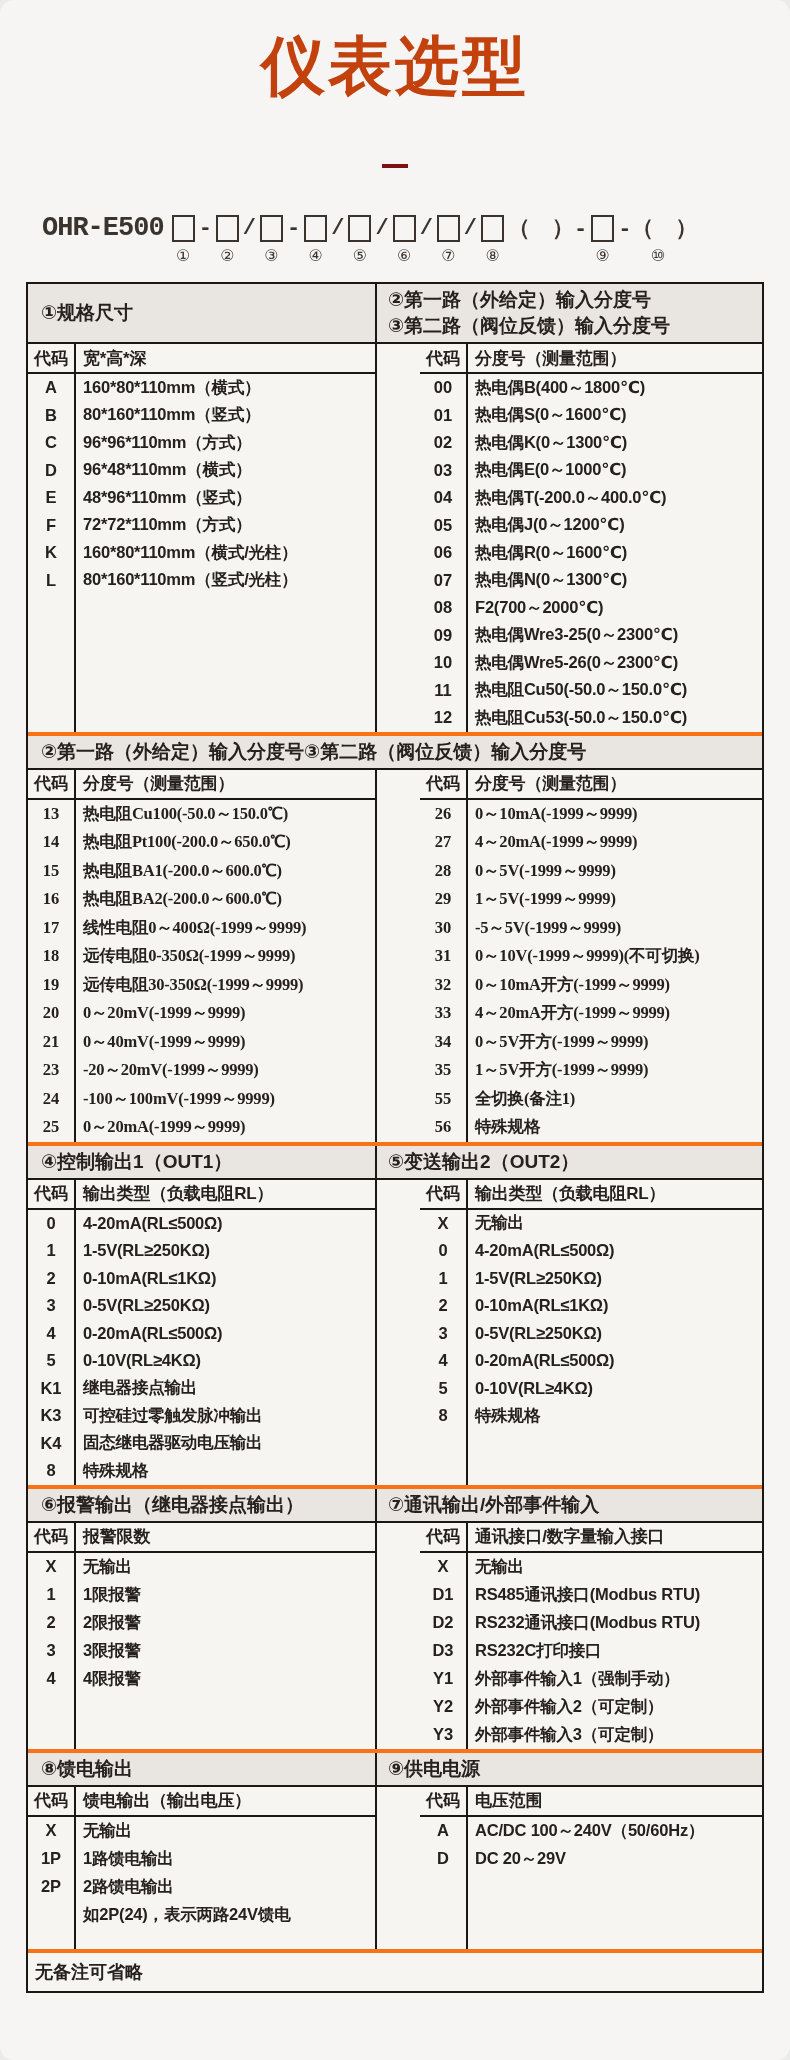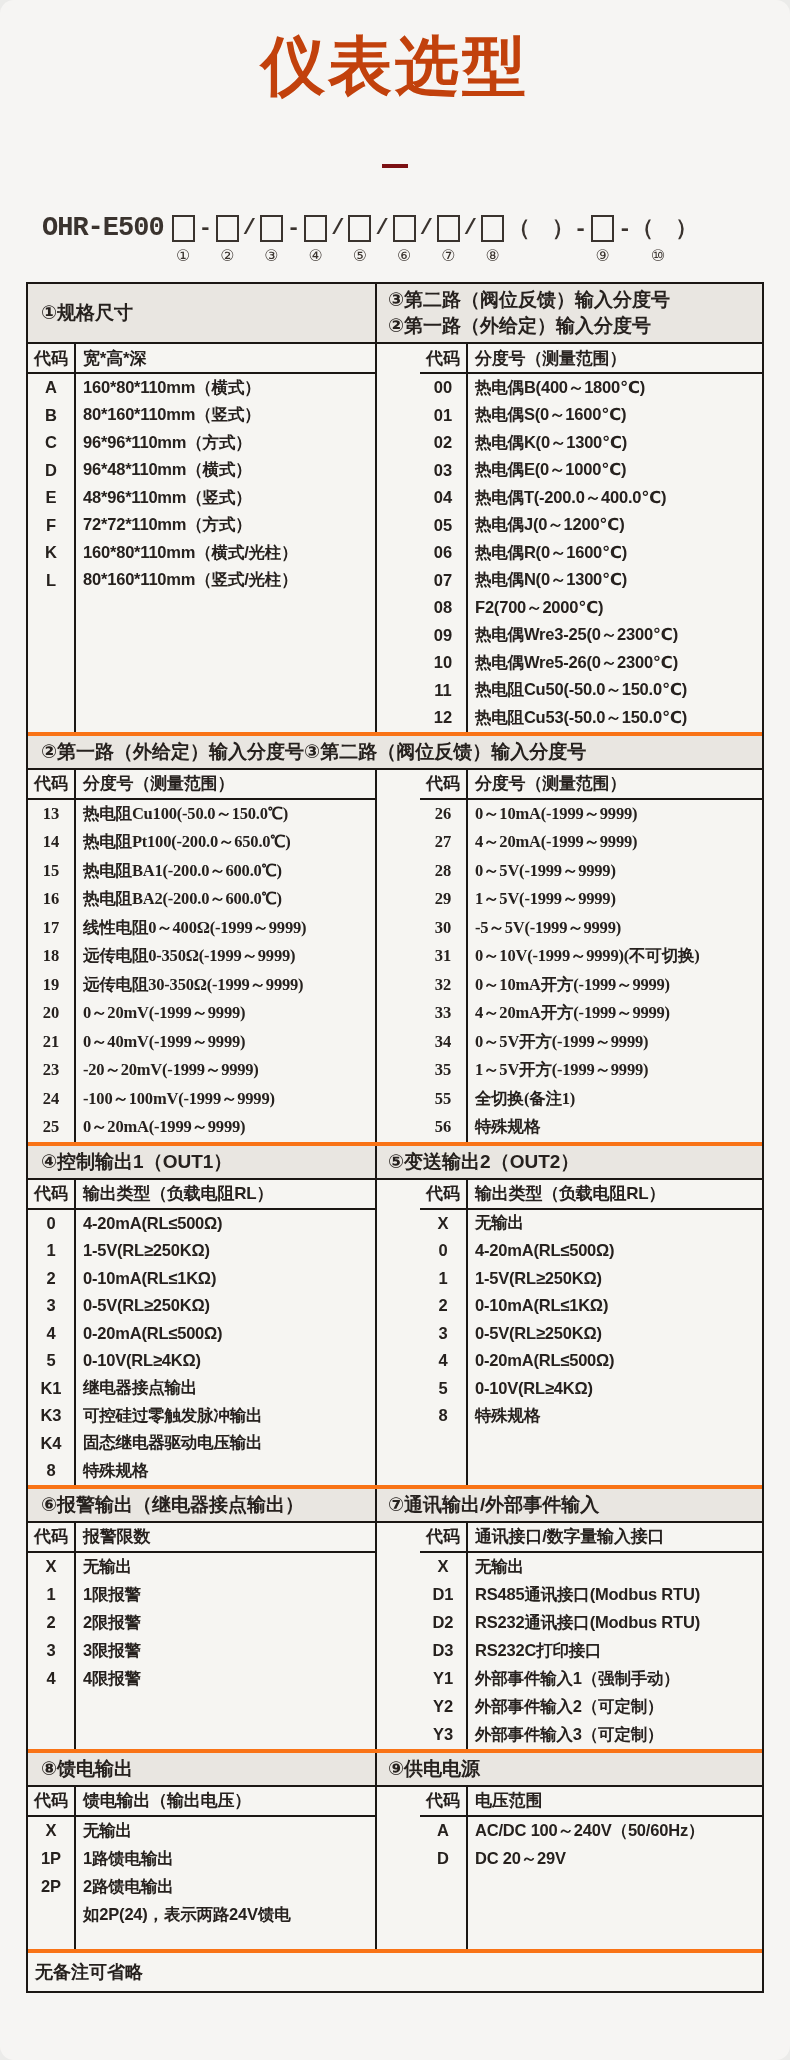--- a/index.html
+++ b/index.html
@@ -215,22 +215,22 @@
         <div class="m-num">⑩</div>
       </div>
     </div>
   <div class="table">
       <div class="sec sec-0">
         <div class="sec-head">
           <div class="hl">
             <div class="hline">①规格尺寸</div>
           </div>
           <div class="hr">
+            <div class="hline">②第一路（外给定）输入分度号</div>
             <div class="hline">③第二路（阀位反馈）输入分度号</div>
-            <div class="hline">②第一路（外给定）输入分度号</div>
           </div>
         </div>
         <div class="sec-body">
           <div class="half half-l">
             <div class="colhead">
               <span class="cell-code">代码</span>
               <span class="cell-desc">宽*高*深</span>
             </div>
             <div class="rows">
               <div class="row">

